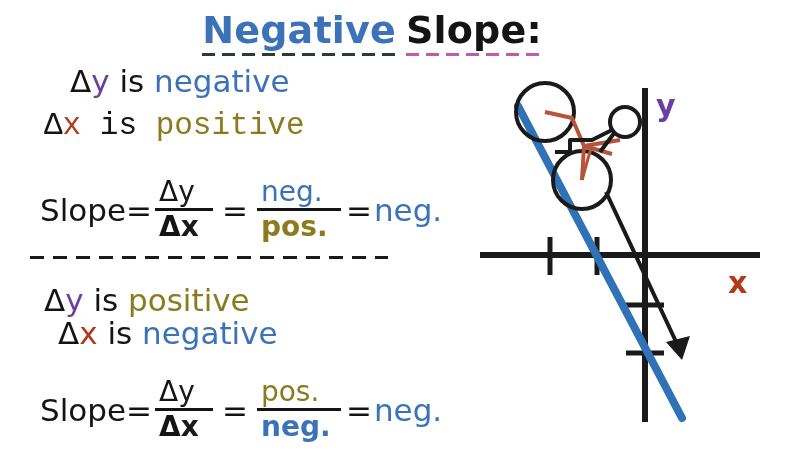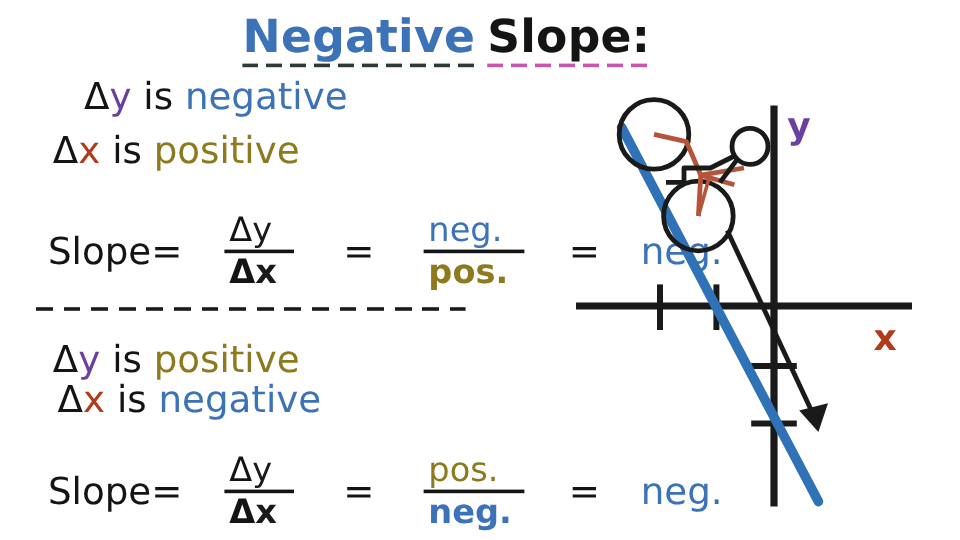--- a/index.html
+++ b/index.html
@@ -61,44 +61,43 @@
   }
   .stmt .delta { color: #141414; }
   .stmt .v-y   { color: #6b3fa0; }
   .stmt .v-x   { color: #b03a1a; }
   .stmt .is    { color: #141414; }
   .c-blue  { color: #3b72b8; }
   .c-olive { color: #8d7a1e; }
   .c-black { color: #141414; }
 
   #stmt-1 { left: 28px; top: 63px; margin-left: 42px; }
-  #stmt-2 { left: 44px; top: 108px; }
+  #stmt-2 { left: 44px; top: 108px; font-family: Liberation Mono, monospace; }
   #stmt-3 { left: 44px; top: 270px; margin-top: 12px; }
-  #stmt-4 { left: 48px; top: 315px; }
+  #stmt-4 { left: 58px; top: 315px; }
 
   
   #divider {
     position: absolute;
     left: 30px;
     top: 256px;
     width: 358px;
     height: 3px;
     background-image: repeating-linear-gradient(to right,
       #1a1a1a 0px, #1a1a1a 14px, transparent 14px, transparent 23px);
   }
 
   
   .eq {
     position: absolute;
     display: flex;
     align-items: center;
     white-space: nowrap;
     font-size: 31px;
     font-weight: 500;
-    gap: 32px;
   }
   #eq-1 { left: 40px; top: 178px; }
   #eq-2 { left: 40px; top: 378px; }
 
   .eq .lbl { color: #141414; font-size: 31px; }
   .eq .op  { color: #141414; font-size: 31px; margin: 0 6px; }
   .eq .op.tight { margin: 0 2px; }
 
   .frac {
     display: inline-flex;

